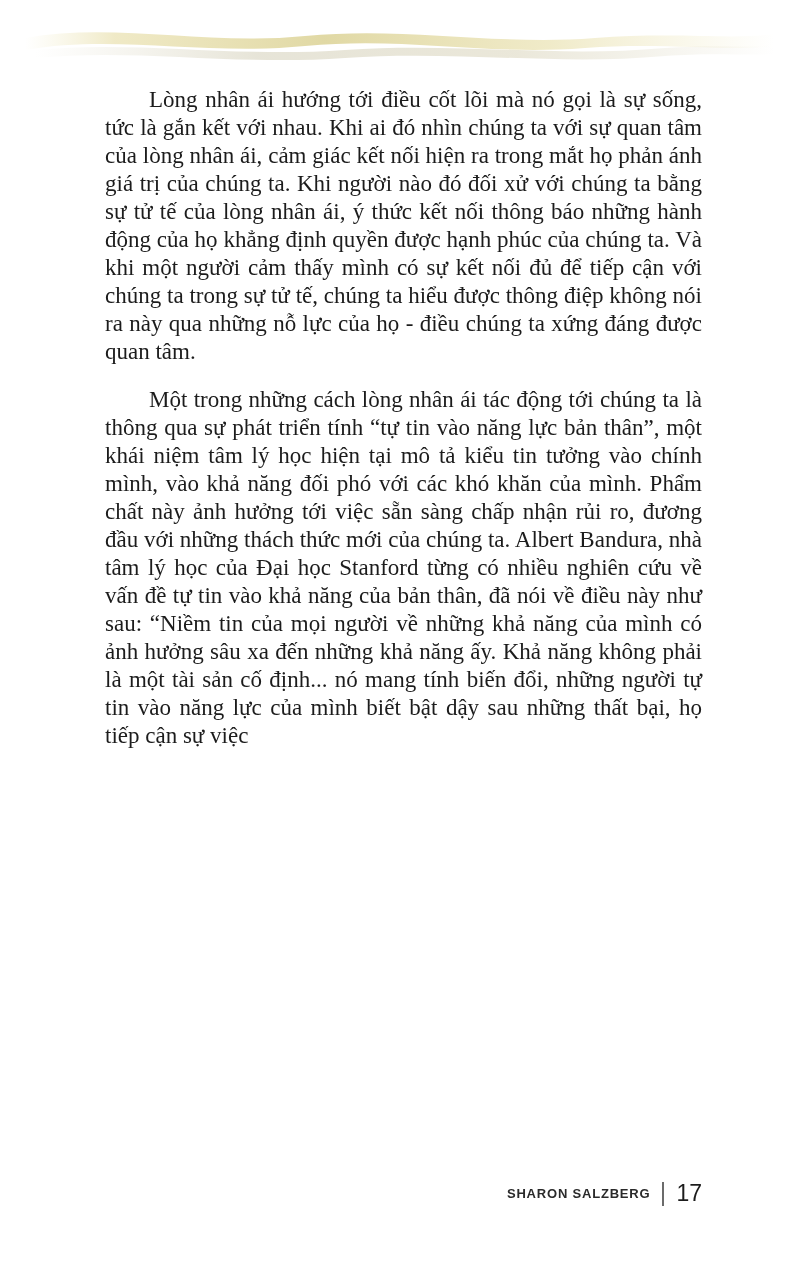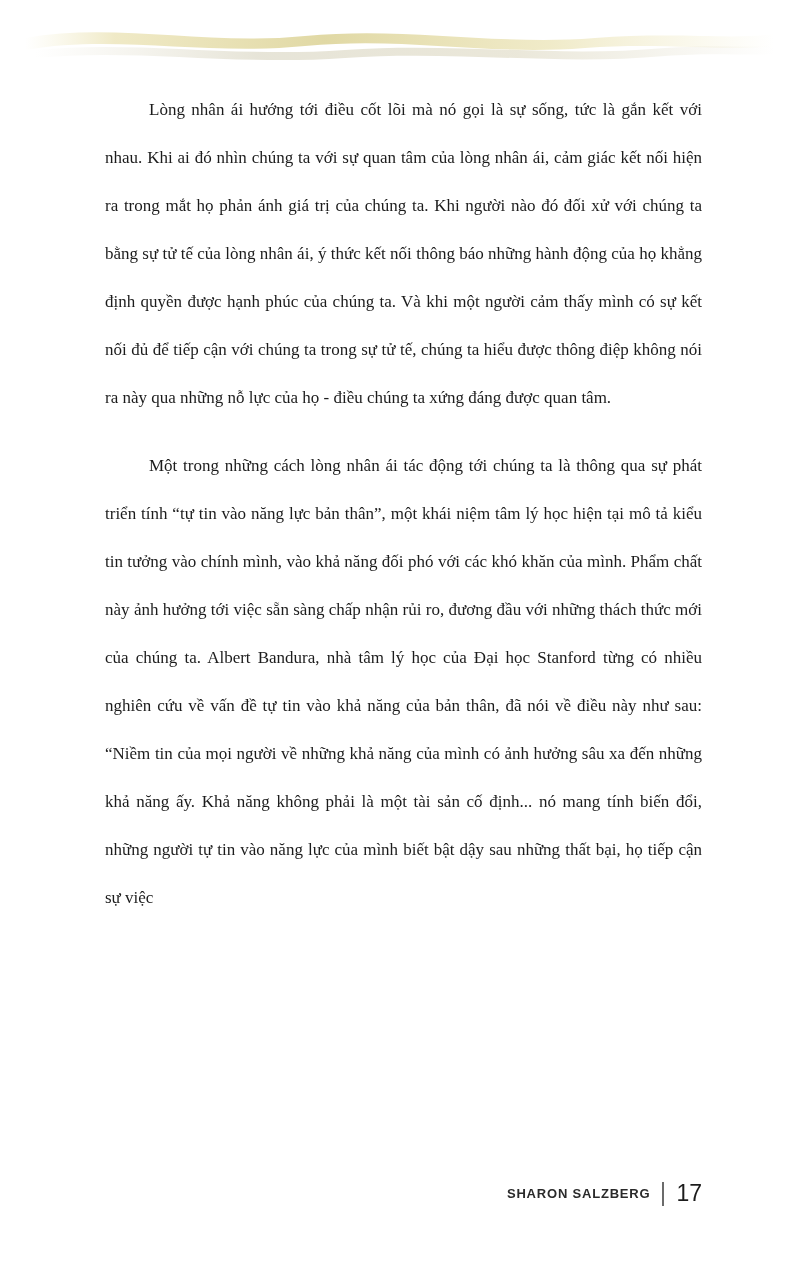--- a/index.html
+++ b/index.html
@@ -22,22 +22,22 @@
     width: 750px;
     height: 60px;
     pointer-events: none;
   }
   .content {
     position: absolute;
     top: 86px;
     left: 105px;
     width: 597px;
     color: #1c1c1c;
-    font-size: 17px;
-    line-height: 48px;
+    font-size: 23px;
+    line-height: 28px;
     text-align: justify;
   }
   .content p {
     margin: 0 0 20px 0;
     text-indent: 44px;
   }
   .footer {
     position: absolute;
     right: 98px;
     top: 1180px;

